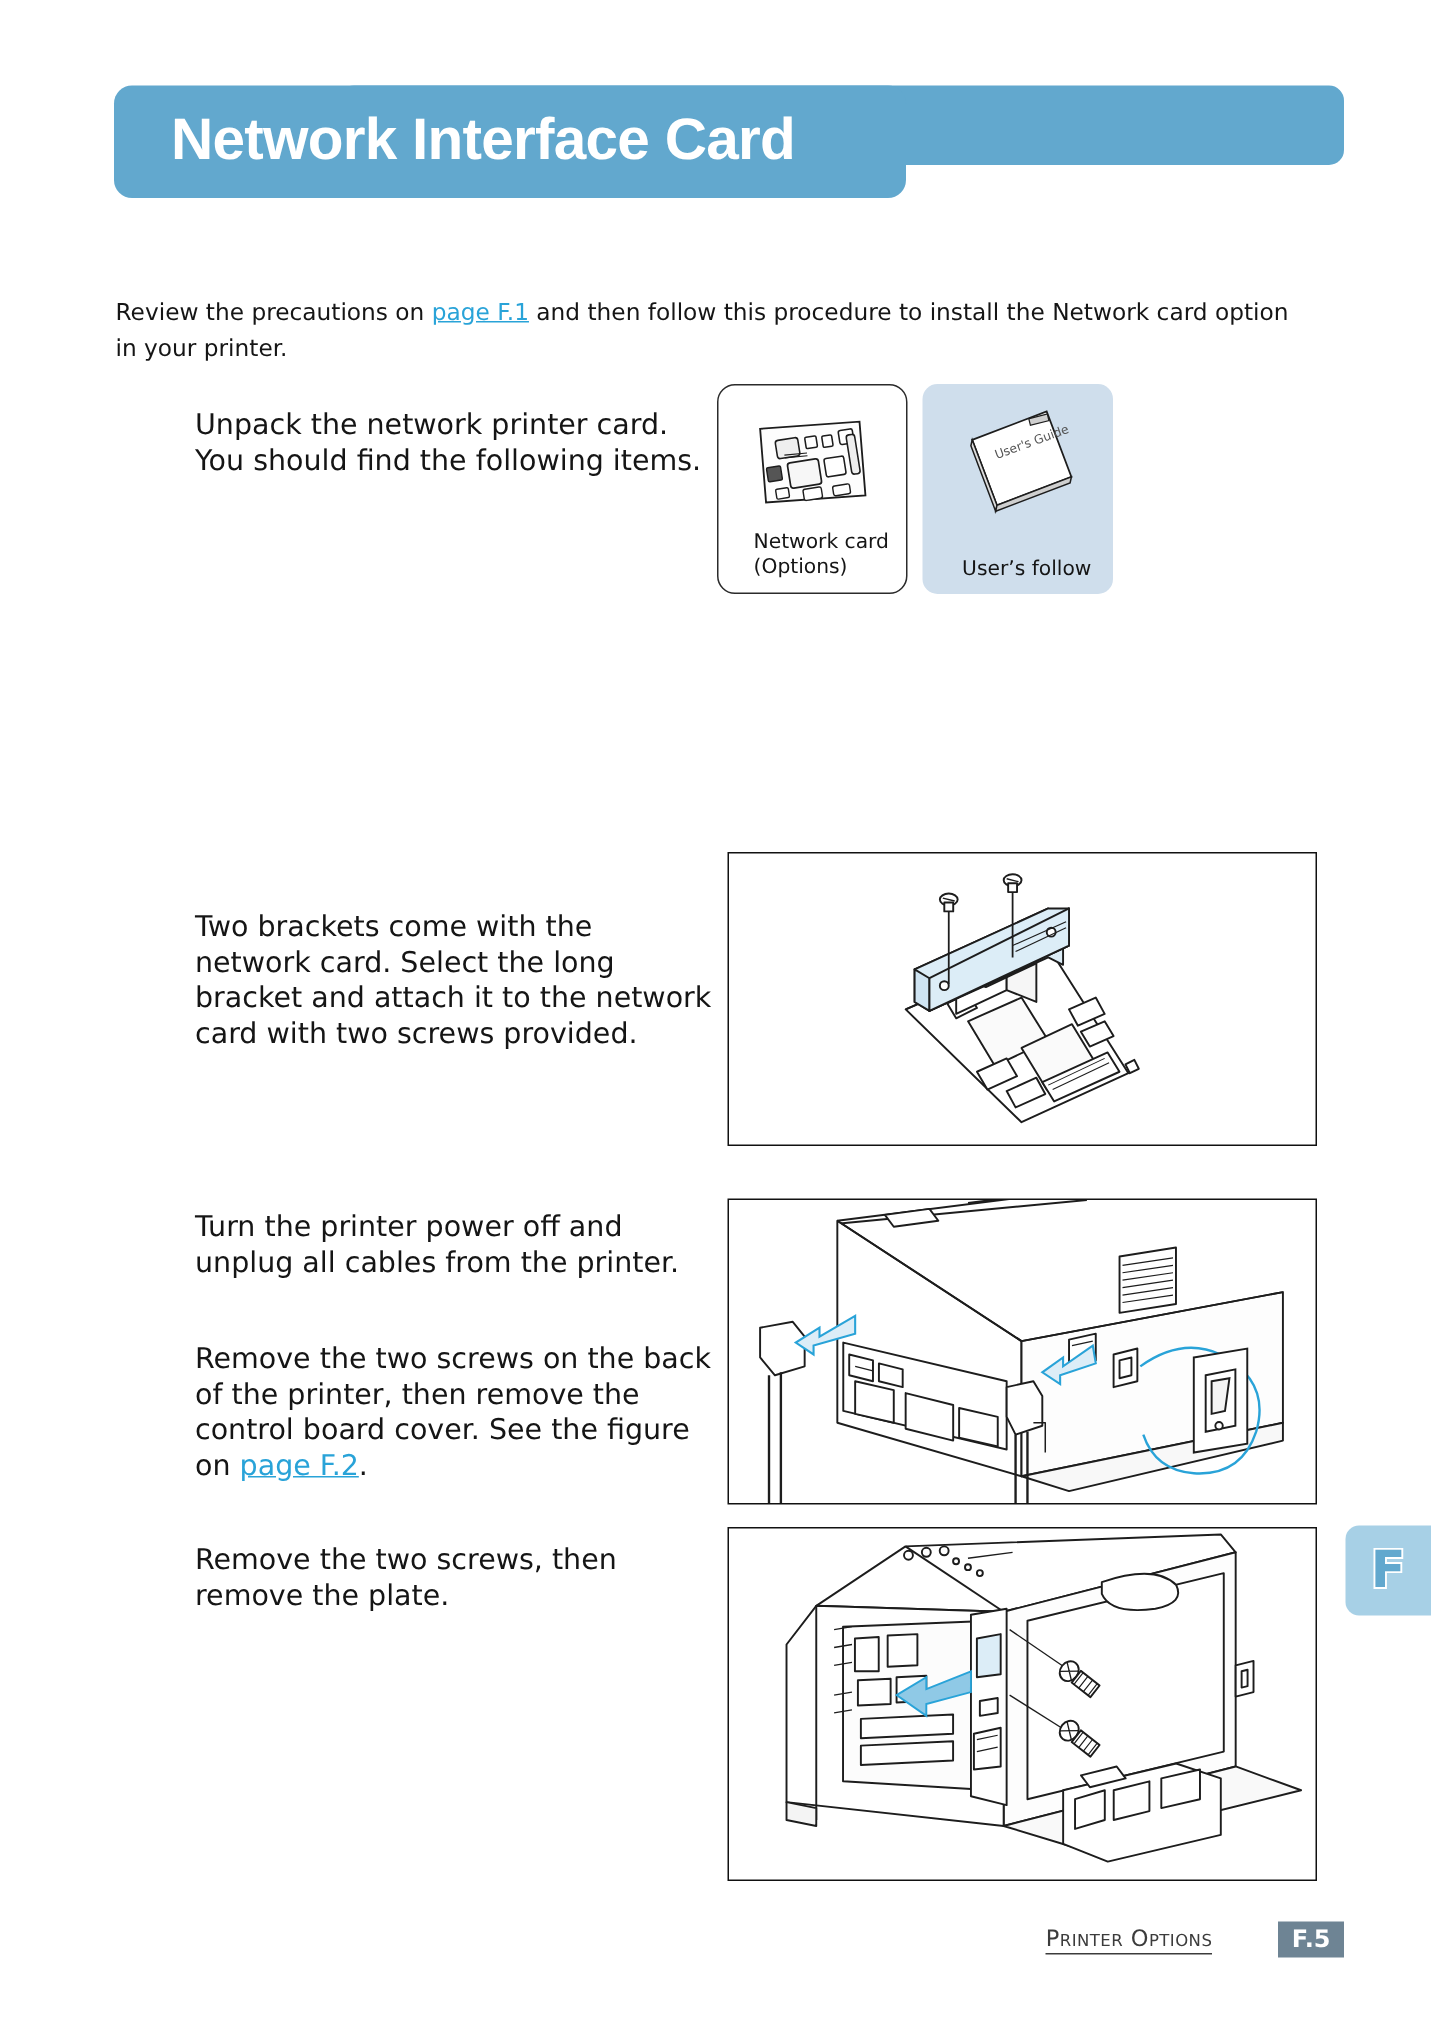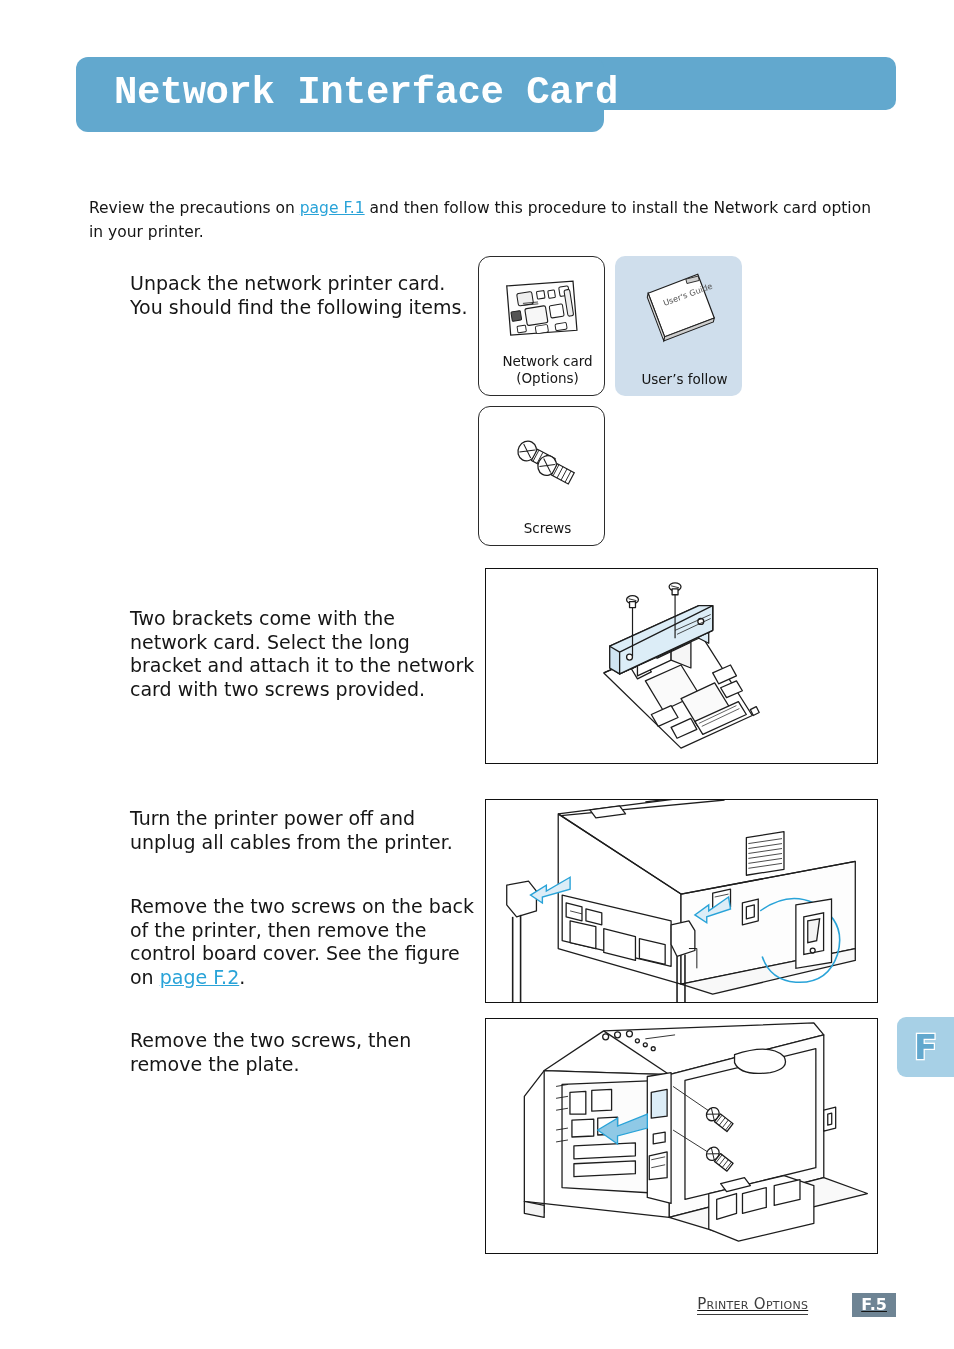--- a/index.html
+++ b/index.html
@@ -18,30 +18,30 @@
   .banner-tall {
     position:absolute; left:0; top:0; width:528px; height:75px;
     background:#62A8CE; border-radius:12px;
   }
   .banner-bar {
     position:absolute; left:150px; top:0; width:670px; height:53px;
     background:#62A8CE; border-radius:10px;
   }
   .banner-title {
     position:absolute; left:38px; top:12px;
-    font-family:Liberation Mono, monospace;
+    font-family:Liberation Sans, sans-serif;
     font-size:39px; font-weight:bold; color:#ffffff;
     letter-spacing:-0.5px; line-height:49px;
     white-space:nowrap; z-index:3;
   }
 
   
   .intro {
     position:absolute; left:77px; top:180px; width:800px;
-    font-size:15.5px; line-height:24px; color:#151515;margin-left:12px;
+    font-size:15.5px; line-height:24px; color:#151515;
   }
   .link { color:#29A3D8; }
 
   
   .step { position:absolute; left:130px; width:345px;
           font-size:19px; line-height:23.5px; color:#151515; }
   .step-1 { top:272px; }
   .step-2 { top:575px;margin-top:32px; }
   .step-3 { top:807px; }
   .step-4 { top:895px; }
@@ -58,21 +58,21 @@
     display:flex; flex-direction:column;
     align-items:center; justify-content:flex-end;
     padding-bottom:8px; position:relative;
   }
   .item-box.shaded {
     background:#CFDEEC; border:none; border-radius:10px;
   }
   .item-art { position:absolute; left:0; top:6px; width:100%; height:92px;
               display:flex; align-items:center; justify-content:center; }
   .item-label {
-    font-size:13.5px; line-height:17px; text-align:center; color:#151515;
+    font-size:13.5px; line-height:17px; color:#151515;
     z-index:2;
     margin-left:12px;
   }
 
   
   .figure {
     position:absolute; left:485px; border:1.4px solid #111; background:#fff;
     overflow:hidden;
   }
   .fig-2 { top:568px; width:393px; height:196px; }
@@ -89,22 +89,22 @@
   .chapter-letter {
     font-size:34px; font-weight:bold; color:#62A8CE;
     -webkit-text-stroke:2.5px #ffffff;
     paint-order:stroke fill;
     line-height:34px;
   }
 
   
   .footer { position:absolute; left:0; top:1281px; width:954px; height:30px; }
   .footer-inner {
-    position:absolute; right:58px; top:12px;
-    display:flex; align-items:center; gap:9px;text-decoration:underline;
+    position:absolute; right:58px; top:0;
+    display:flex; align-items:center; gap:9px;
   }
   .footer-chapter {
     font-size:15px; color:#3c3c3c;
     border-bottom:1.4px solid #3c3c3c;
     padding-bottom:1px;
     font-variant:small-caps;
     letter-spacing:0.3px;
   }
   .footer-page {
     background:#6E8494; color:#ffffff;
@@ -179,39 +179,20 @@
         </svg>
       </div>
       <div class="item-label">User’s follow</div>
     </div>
 
   </div>
 
   <div class="item-row">
 
 
-    <div class="item-box">
-      <div class="item-art">
-        <svg viewBox="0 0 110 92" width="100" height="86" aria-hidden="true">
-          <g transform="rotate(28 44 40)">
-            <ellipse cx="38" cy="40" rx="10" ry="11" fill="#fff" stroke="#1d1d1d" stroke-width="1.4"></ellipse>
-            <path d="M31 35 L45 45 M31 45 L45 35" stroke="#1d1d1d" stroke-width="1.1"></path>
-            <rect x="47" y="33" width="22" height="14" fill="#fff" stroke="#1d1d1d" stroke-width="1.3"></rect>
-            <path d="M49 33 L49 47 M54 33 L54 47 M59 33 L59 47 M64 33 L64 47" stroke="#1d1d1d" stroke-width="0.9"></path>
-          </g>
-          <g transform="rotate(28 66 56)">
-            <ellipse cx="60" cy="56" rx="10" ry="11" fill="#fff" stroke="#1d1d1d" stroke-width="1.4"></ellipse>
-            <path d="M53 51 L67 61 M53 61 L67 51" stroke="#1d1d1d" stroke-width="1.1"></path>
-            <rect x="69" y="49" width="21" height="14" fill="#fff" stroke="#1d1d1d" stroke-width="1.3"></rect>
-            <path d="M71 49 L71 63 M76 49 L76 63 M81 49 L81 63 M86 49 L86 63" stroke="#1d1d1d" stroke-width="0.9"></path>
-          </g>
-        </svg>
-      </div>
-      <div class="item-label">Screws</div>
-    </div>
   </div>
 </div>
 
 <div class="figure fig-2">
   <svg viewBox="0 0 393 196" aria-hidden="true">
     <g fill="none" stroke="#1d1d1d" stroke-width="1.3" stroke-linejoin="round">
 
       <path d="M118 105 L214 63 L268 148 L196 181 Z" fill="#ffffff"></path>
       <path d="M118 105 L214 63"></path>
 

